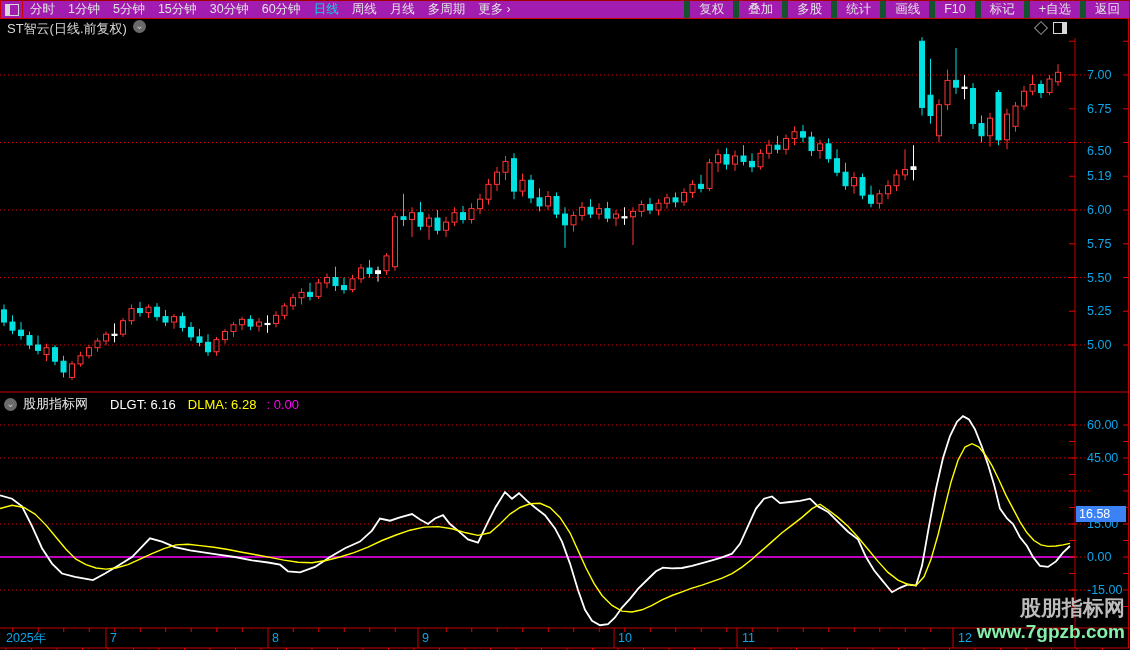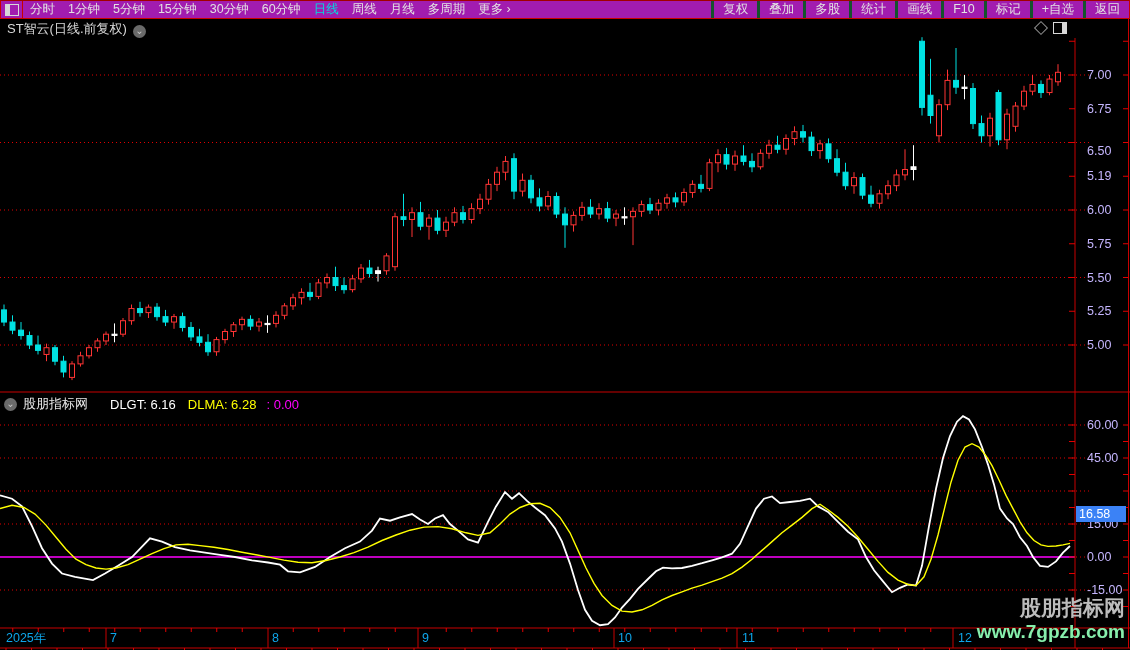--- a/index.html
+++ b/index.html
@@ -10,39 +10,39 @@
            border-top:1px solid #a00000;border-bottom:1px solid #c80000;
            border-left:1px solid #c80000;border-right:1px solid #c80000;
            display:flex;align-items:center;color:#e2e2e2;font-size:12.5px;z-index:5;background:#a21caf;}
   .winicon-box{width:21px;height:17px;border-right:1px solid #c80000;display:flex;align-items:center;justify-content:center;}
   .winicon{width:12px;height:10px;border:1px solid #d8d8d8;position:relative;display:inline-block;}
   .winicon::before{content:"";position:absolute;left:0;top:0;width:4px;height:10px;background:#d8d8d8;}
   #menu-left{display:flex;margin-left:7px;}
   .menu-item{margin-right:13px;cursor:default;white-space:nowrap;}
   .menu-item.active{color:#00dede;}
   #menu-right{display:flex;margin-left:auto;height:17px;align-items:center;}
-  .rmenu-item{padding:0 9px;border-left:3px solid #14532d;line-height:17px;white-space:nowrap;}
+  .rmenu-item{padding:0 9px;border-left:6px solid #14532d;line-height:17px;white-space:nowrap;}
   
-  .titlebar{position:absolute;top:20px;left:7px;display:flex;align-items:flex-end;color:#d8d8d8;
+  .titlebar{position:absolute;top:20px;left:7px;display:flex;align-items:flex-start;color:#d8d8d8;
             font-size:13px;z-index:5;}
   .circle-chev{width:13px;height:13px;border-radius:50%;background:#6a6a6a;color:#c8c8c8;
                font-size:10px;line-height:11px;text-align:center;margin-left:6px;display:inline-block;}
   .title-icons{position:absolute;top:22px;left:1036px;display:flex;align-items:center;gap:7px;z-index:5;}
   .diamond{width:8px;height:8px;border:1px solid #909090;transform:rotate(45deg);display:inline-block;}
   .layout-ic{width:12px;height:10px;border:1px solid #d8d8d8;position:relative;display:inline-block;}
   .layout-ic::before{content:"";position:absolute;right:0;top:0;width:4px;height:10px;background:#d8d8d8;}
   
   .ind-header{position:absolute;top:395px;left:4px;display:flex;align-items:center;gap:6px;
               font-size:13px;z-index:5;white-space:nowrap;}
   .ind-source{color:#e8e8e8;}
   .ind-dlgt{color:#ffffff;margin-left:16px;}
   .ind-dlma{color:#ffff00;margin-left:6px;}
   .ind-extra{color:#ff00ff;margin-left:4px;}
   
-  .axis-label{position:absolute;left:1087px;color:#c4b5fd;font-size:12.5px;line-height:14px;z-index:4;text-align:center;}
+  .axis-label{position:absolute;left:1087px;color:#0ea5e9;font-size:12.5px;line-height:14px;z-index:4;text-align:center;}
   .month-label{position:absolute;color:#0ea5e9;font-size:12.5px;line-height:14px;top:631px;z-index:4;}
   
   .badge{position:absolute;left:1076px;top:506px;width:47px;height:16px;background:#3b82f6;
          color:#ffffff;font-size:12.5px;line-height:16px;text-align:left;padding-left:3px;z-index:6;}
   
   .watermark{position:absolute;right:5px;top:596px;text-align:right;z-index:7;}
   .wm1{color:#bcbcbc;font-size:21px;font-weight:bold;line-height:24px;}
   .wm2{color:#86efac;font-size:19px;font-weight:bold;line-height:23px;}
   svg#chart-canvas{position:absolute;top:0;left:0;z-index:1;}
 </style>

